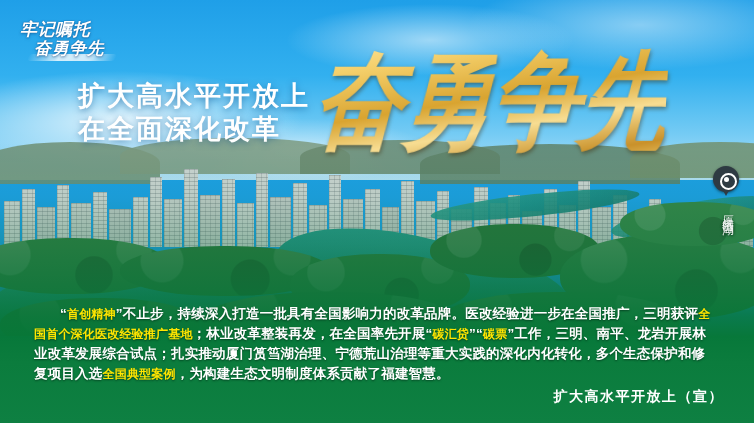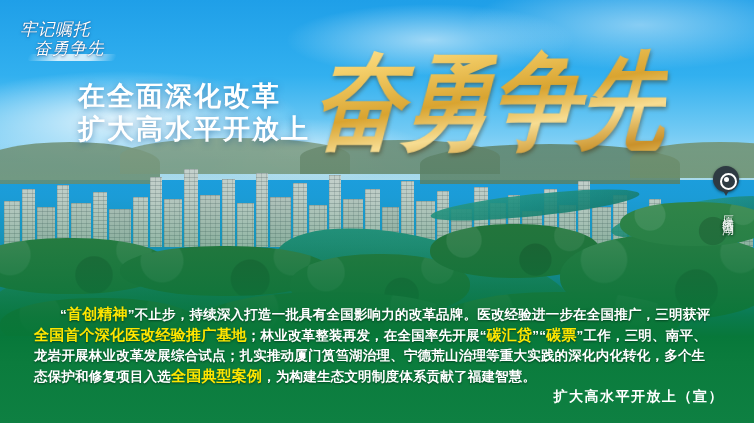--- a/index.html
+++ b/index.html
@@ -90,21 +90,21 @@
     position:absolute;left:0;top:336px;width:754px;height:87px;
     background:linear-gradient(180deg,#07783a 0%,#0b7c3d 30%,#0e8042 100%);
   }
 
   
   .badge{
     position:absolute;left:14px;top:18px;width:108px;height:44px;
   }
   .badge-l{
     position:absolute;white-space:nowrap;color:#ffffff;
-    font-weight:normal;font-style:italic;
+    font-weight:bold;font-style:italic;
     letter-spacing:.5px;
     text-shadow:0 1px 3px rgba(0,60,120,.55), 0 0 1px rgba(0,60,120,.9);
   }
   .badge-l1{left:6px;top:0px;font-size:17px;}
   .badge-l2{left:20px;top:19px;font-size:17px;}
   .badge-swoosh{
     position:absolute;left:14px;top:36px;width:88px;height:7px;
     background:linear-gradient(90deg,rgba(255,255,255,0) 0%,rgba(255,255,255,.95) 35%,rgba(255,255,255,.9) 70%,rgba(255,255,255,0) 100%);
     transform:skewX(-22deg);
     border-radius:4px;opacity:.85;
@@ -164,21 +164,21 @@
   }
 
   
   .body-copy{
     position:absolute;left:34px;top:304px;width:680px;
     color:#ffffff;font-size:13.5px;line-height:20px;
     font-weight:bold;letter-spacing:.2px;
     text-shadow:0 1px 2px rgba(0,50,25,.75);
   }
   .body-copy .hl{color:#ffe600;}
-  .body-copy .big{font-size:15px;}
+  .body-copy .big{font-size:12px;}
   .body-copy .indent{display:inline-block;width:26px;}
 
   .signature{
     position:absolute;right:30px;top:388px;
     color:#ffffff;font-size:14px;font-weight:bold;letter-spacing:1.5px;
   }
 </style>
 </head>
 <body>
 
@@ -258,22 +258,22 @@
 
   <div class="panel"></div>
 
   <div class="badge">
     <div class="badge-swoosh"></div>
     <div class="badge-l badge-l1">牢记嘱托</div>
     <div class="badge-l badge-l2">奋勇争先</div>
   </div>
 
   <div class="subtitle">
+    <div>扩大高水平开放上</div>
     <div>在全面深化改革</div>
-    <div>扩大高水平开放上</div>
   </div>
 
   <div class="calli">奋勇争先</div>
 
   <div class="loc">
     <div class="pin">
       <div class="pin-ring"></div>
       <div class="pin-dot"></div>
     </div>
     <div class="loc-text">厦门筼筜湖</div>

